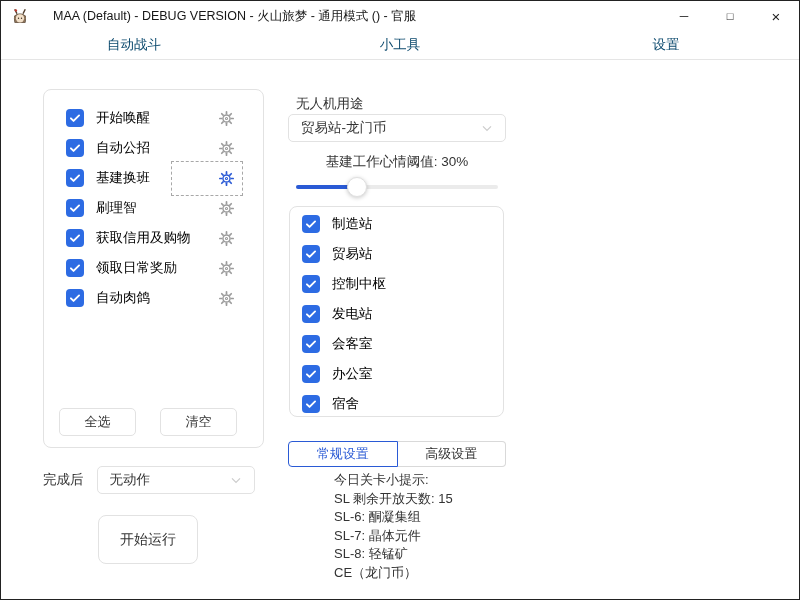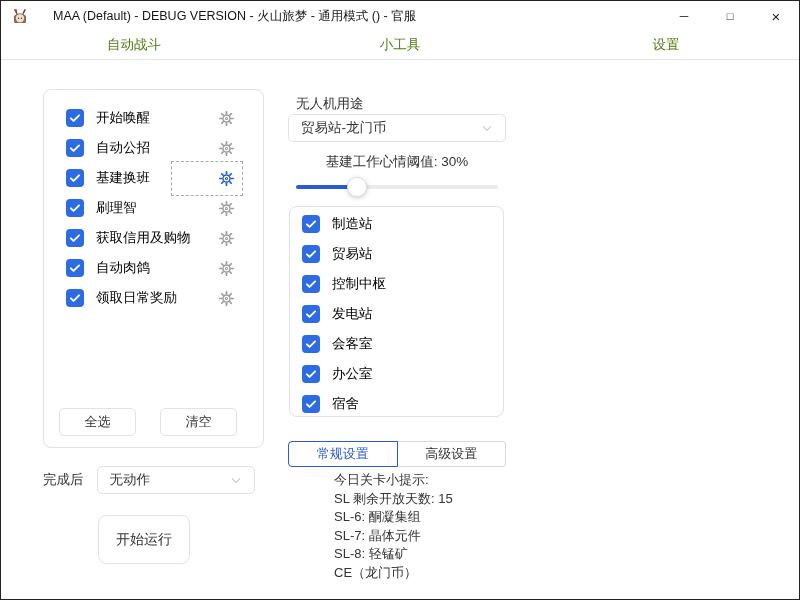--- a/index.html
+++ b/index.html
@@ -14,21 +14,21 @@
   .titlebar { position:absolute; top:0; left:0; right:0; height:30px; display:flex; align-items:center; background:#fff;gap:16px; }
   .app-icon { width:18px; height:18px; margin-left:10px; flex:none; }
   .title { margin-left:8px; font-size:12.5px; color:#161616; white-space:nowrap; }
   .win-controls { margin-left:auto; display:flex; height:100%; }
   .win-btn { width:46px; height:100%; display:flex; align-items:center; justify-content:center; color:#222; cursor:default; }
   .win-btn.min { font-size:12px; }
   .win-btn.max { font-size:11px; }
   .win-btn.close { font-size:15px; }
   
   .tabbar { position:absolute; top:30px; left:0; right:0; height:29px; display:flex; border-bottom:1px solid #e5e5e5; background:#fff; }
-  .tab { flex:1; position:relative; display:flex; align-items:center; justify-content:center; font-size:13.5px; color:#4d7c0f; }
+  .tab { flex:1; position:relative; display:flex; align-items:center; justify-content:center; font-size:13.5px; color:#0c4a6e; }
   .tab.active { color:var(--accent); }
   .tab.active::after { content:""; position:absolute; left:0; right:0; bottom:-1px; height:3px; background:var(--accent); }
   
   .card { position:absolute; background:#fff; border:1px solid var(--border); border-radius:8px; }
   #task-card { left:42px; top:88px; width:221px; height:359px; }
   #task-list { padding-top:13px; }
   .row { height:30px; display:flex; align-items:center; }
   .task-row { padding:0 28px 0 22px; position:relative; }
   .cb { width:18px; height:18px; border-radius:4px; background:var(--cb); flex:none; display:flex; align-items:center; justify-content:center; cursor:pointer; }
   .cb svg { width:14px; height:14px; display:block; }
@@ -39,21 +39,21 @@
   .task-row.focused::before { content:""; position:absolute; right:20px; top:-2px; width:70px; height:33px; border:1px dashed #a8a8a8; }
   .panel-btns { position:absolute; left:15px; right:26px; bottom:11px; display:flex; gap:24px; }
   .btn { flex:1; height:28px; background:#fff; border:1px solid var(--border); border-radius:5px; font-size:13px; color:#333; display:flex; align-items:center; justify-content:center; cursor:pointer; }
   
   #after-row { position:absolute; left:42px; top:465px; display:flex; align-items:center; }
   #after-label { font-size:13.5px; }
   .select { height:28px; border:1px solid var(--border); border-radius:5px; background:#fff; display:flex; align-items:center; justify-content:space-between; padding:0 10px 0 12px; font-size:13.5px; color:#333; cursor:pointer; }
   #after-select { width:158px; margin-left:13px; }
   .chev { width:16px; height:16px; flex:none; }
   
-  #start-btn { position:absolute; left:97px; top:514px; width:92px; height:49px; background:#fff; border:1px solid var(--border); border-radius:8px; font-size:14px; color:#333; display:flex; align-items:center; justify-content:center; cursor:pointer; }
+  #start-btn { position:absolute; left:97px; top:514px; width:100px; height:49px; background:#fff; border:1px solid var(--border); border-radius:8px; font-size:14px; color:#333; display:flex; align-items:center; justify-content:center; cursor:pointer; }
   
   #drone-label { position:absolute; left:295px; top:94px; font-size:13.5px; }
   #drone-select { position:absolute; left:287px; top:113px; width:218px;gap:41px; }
   #mood-label { position:absolute; left:287px; top:152px; width:218px; text-align:center; font-size:13.5px; }
   #slider { position:absolute; left:295px; top:176px; width:202px; height:20px; cursor:pointer; }
   #slider .track { position:absolute; left:0; right:0; top:8px; height:4px; border-radius:2px; background:#ebebeb; }
   #slider .fill { position:absolute; left:0; top:8px; height:4px; border-radius:2px; background:var(--accent); }
   #slider .thumb { position:absolute; top:0; width:20px; height:20px; border-radius:50%; background:#fff; border:1px solid #e0e0e0; box-shadow:0 1px 4px rgba(0,0,0,.22); }
   #fac-card { left:288px; top:205px; width:215px; height:211px; padding-top:2px; }
   .fac-row { padding-left:12px; }
@@ -225,46 +225,46 @@
       </svg>
     </span>
   </div>
 
   <div class="row task-row">
     <span class="cb">
       <svg viewBox="0 0 24 24">
             <path d="M5 12.5l4.5 4.5L19 7.5" stroke="#fff" stroke-width="3.2" fill="none" stroke-linecap="round" stroke-linejoin="round"></path>
           </svg>
     </span>
+    <span class="row-label">领取日常奖励</span>
+    <span class="gear-wrap">
+      <svg viewBox="0 0 24 24" fill="none" stroke="currentColor">
+        <circle cx="12" cy="12" r="5" stroke-width="2"></circle>
+        <circle cx="12" cy="12" r="1.5" stroke-width="1.5"></circle>
+        <g stroke-width="2.4" stroke-linecap="round">
+          <line x1="12" y1="2.6" x2="12" y2="5.2"></line>
+              <line x1="12" y1="18.8" x2="12" y2="21.4"></line>
+          <line x1="2.6" y1="12" x2="5.2" y2="12"></line>
+              <line x1="18.8" y1="12" x2="21.4" y2="12"></line>
+          <line x1="5.3" y1="5.3" x2="7.2" y2="7.2"></line>
+              <line x1="16.8" y1="16.8" x2="18.7" y2="18.7"></line>
+          <line x1="5.3" y1="18.7" x2="7.2" y2="16.8"></line>
+              <line x1="16.8" y1="7.2" x2="18.7" y2="5.3"></line>
+        </g>
+      </svg>
+    </span>
+  </div>
+
+  <div class="row task-row">
+    <span class="cb">
+      <svg viewBox="0 0 24 24">
+            <path d="M5 12.5l4.5 4.5L19 7.5" stroke="#fff" stroke-width="3.2" fill="none" stroke-linecap="round" stroke-linejoin="round"></path>
+          </svg>
+    </span>
     <span class="row-label">自动肉鸽</span>
-    <span class="gear-wrap">
-      <svg viewBox="0 0 24 24" fill="none" stroke="currentColor">
-        <circle cx="12" cy="12" r="5" stroke-width="2"></circle>
-        <circle cx="12" cy="12" r="1.5" stroke-width="1.5"></circle>
-        <g stroke-width="2.4" stroke-linecap="round">
-          <line x1="12" y1="2.6" x2="12" y2="5.2"></line>
-              <line x1="12" y1="18.8" x2="12" y2="21.4"></line>
-          <line x1="2.6" y1="12" x2="5.2" y2="12"></line>
-              <line x1="18.8" y1="12" x2="21.4" y2="12"></line>
-          <line x1="5.3" y1="5.3" x2="7.2" y2="7.2"></line>
-              <line x1="16.8" y1="16.8" x2="18.7" y2="18.7"></line>
-          <line x1="5.3" y1="18.7" x2="7.2" y2="16.8"></line>
-              <line x1="16.8" y1="7.2" x2="18.7" y2="5.3"></line>
-        </g>
-      </svg>
-    </span>
-  </div>
-
-  <div class="row task-row">
-    <span class="cb">
-      <svg viewBox="0 0 24 24">
-            <path d="M5 12.5l4.5 4.5L19 7.5" stroke="#fff" stroke-width="3.2" fill="none" stroke-linecap="round" stroke-linejoin="round"></path>
-          </svg>
-    </span>
-    <span class="row-label">领取日常奖励</span>
     <span class="gear-wrap">
       <svg viewBox="0 0 24 24" fill="none" stroke="currentColor">
         <circle cx="12" cy="12" r="5" stroke-width="2"></circle>
         <circle cx="12" cy="12" r="1.5" stroke-width="1.5"></circle>
         <g stroke-width="2.4" stroke-linecap="round">
           <line x1="12" y1="2.6" x2="12" y2="5.2"></line>
               <line x1="12" y1="18.8" x2="12" y2="21.4"></line>
           <line x1="2.6" y1="12" x2="5.2" y2="12"></line>
               <line x1="18.8" y1="12" x2="21.4" y2="12"></line>
           <line x1="5.3" y1="5.3" x2="7.2" y2="7.2"></line>

